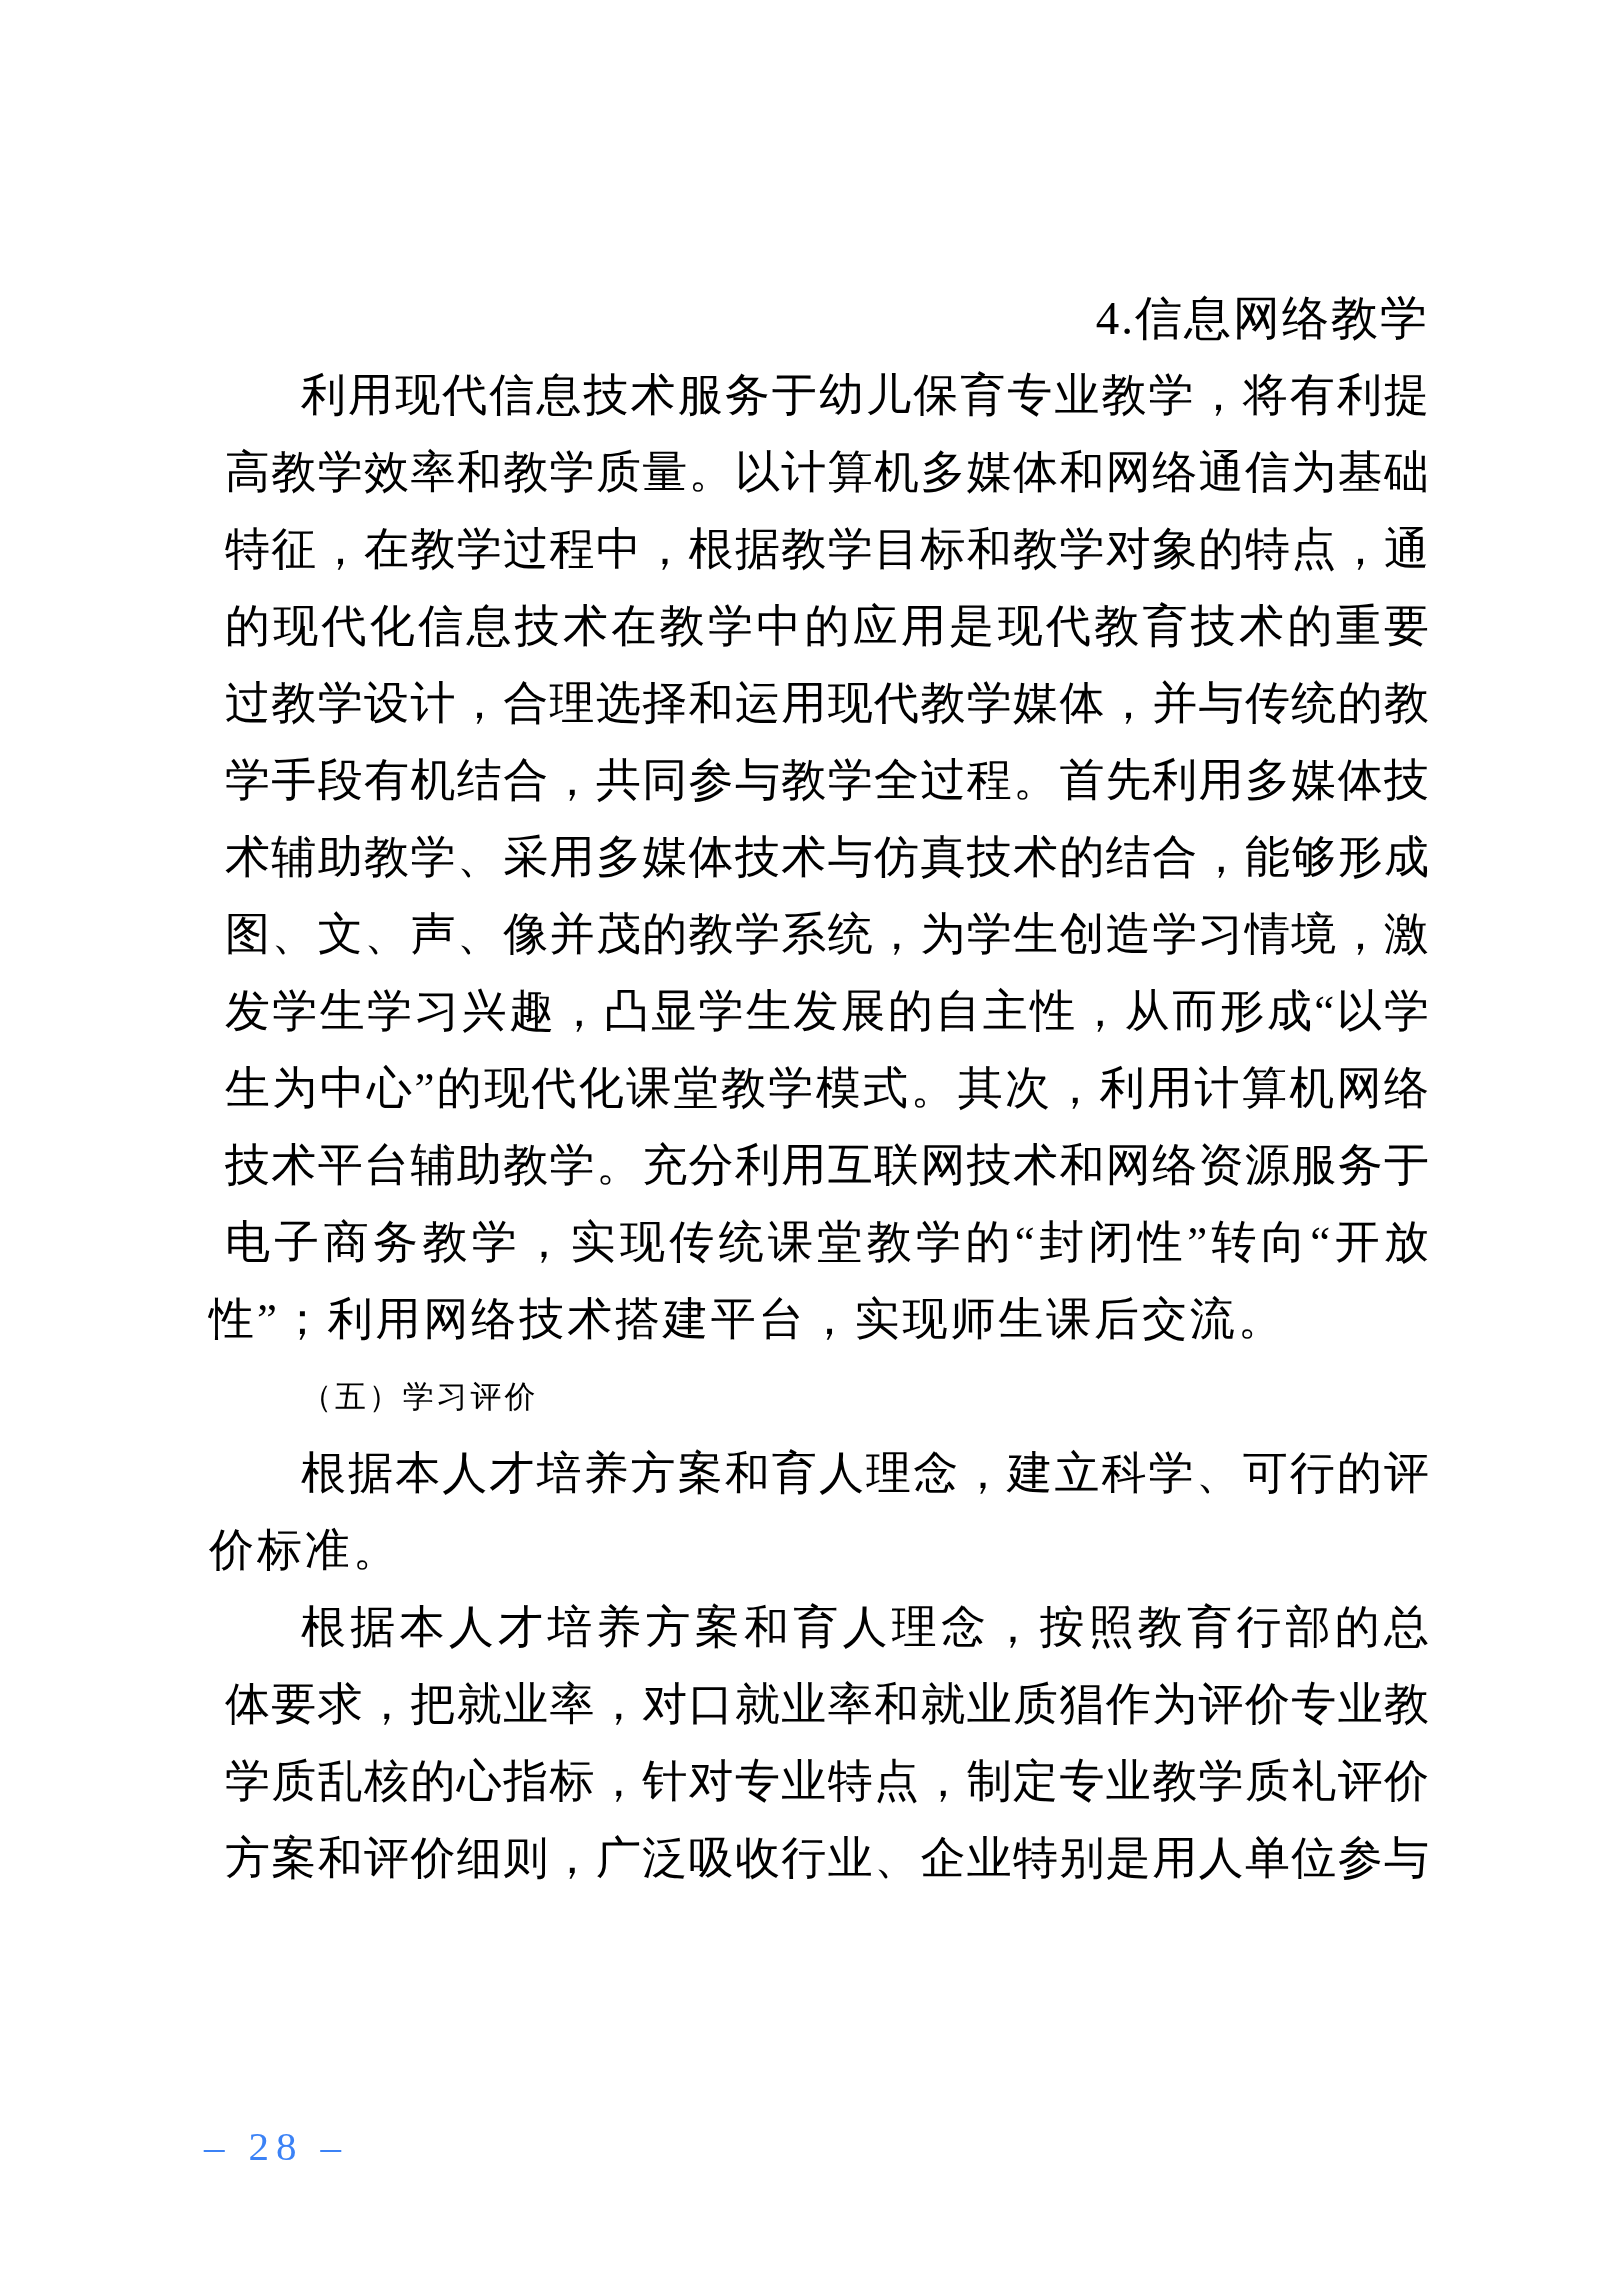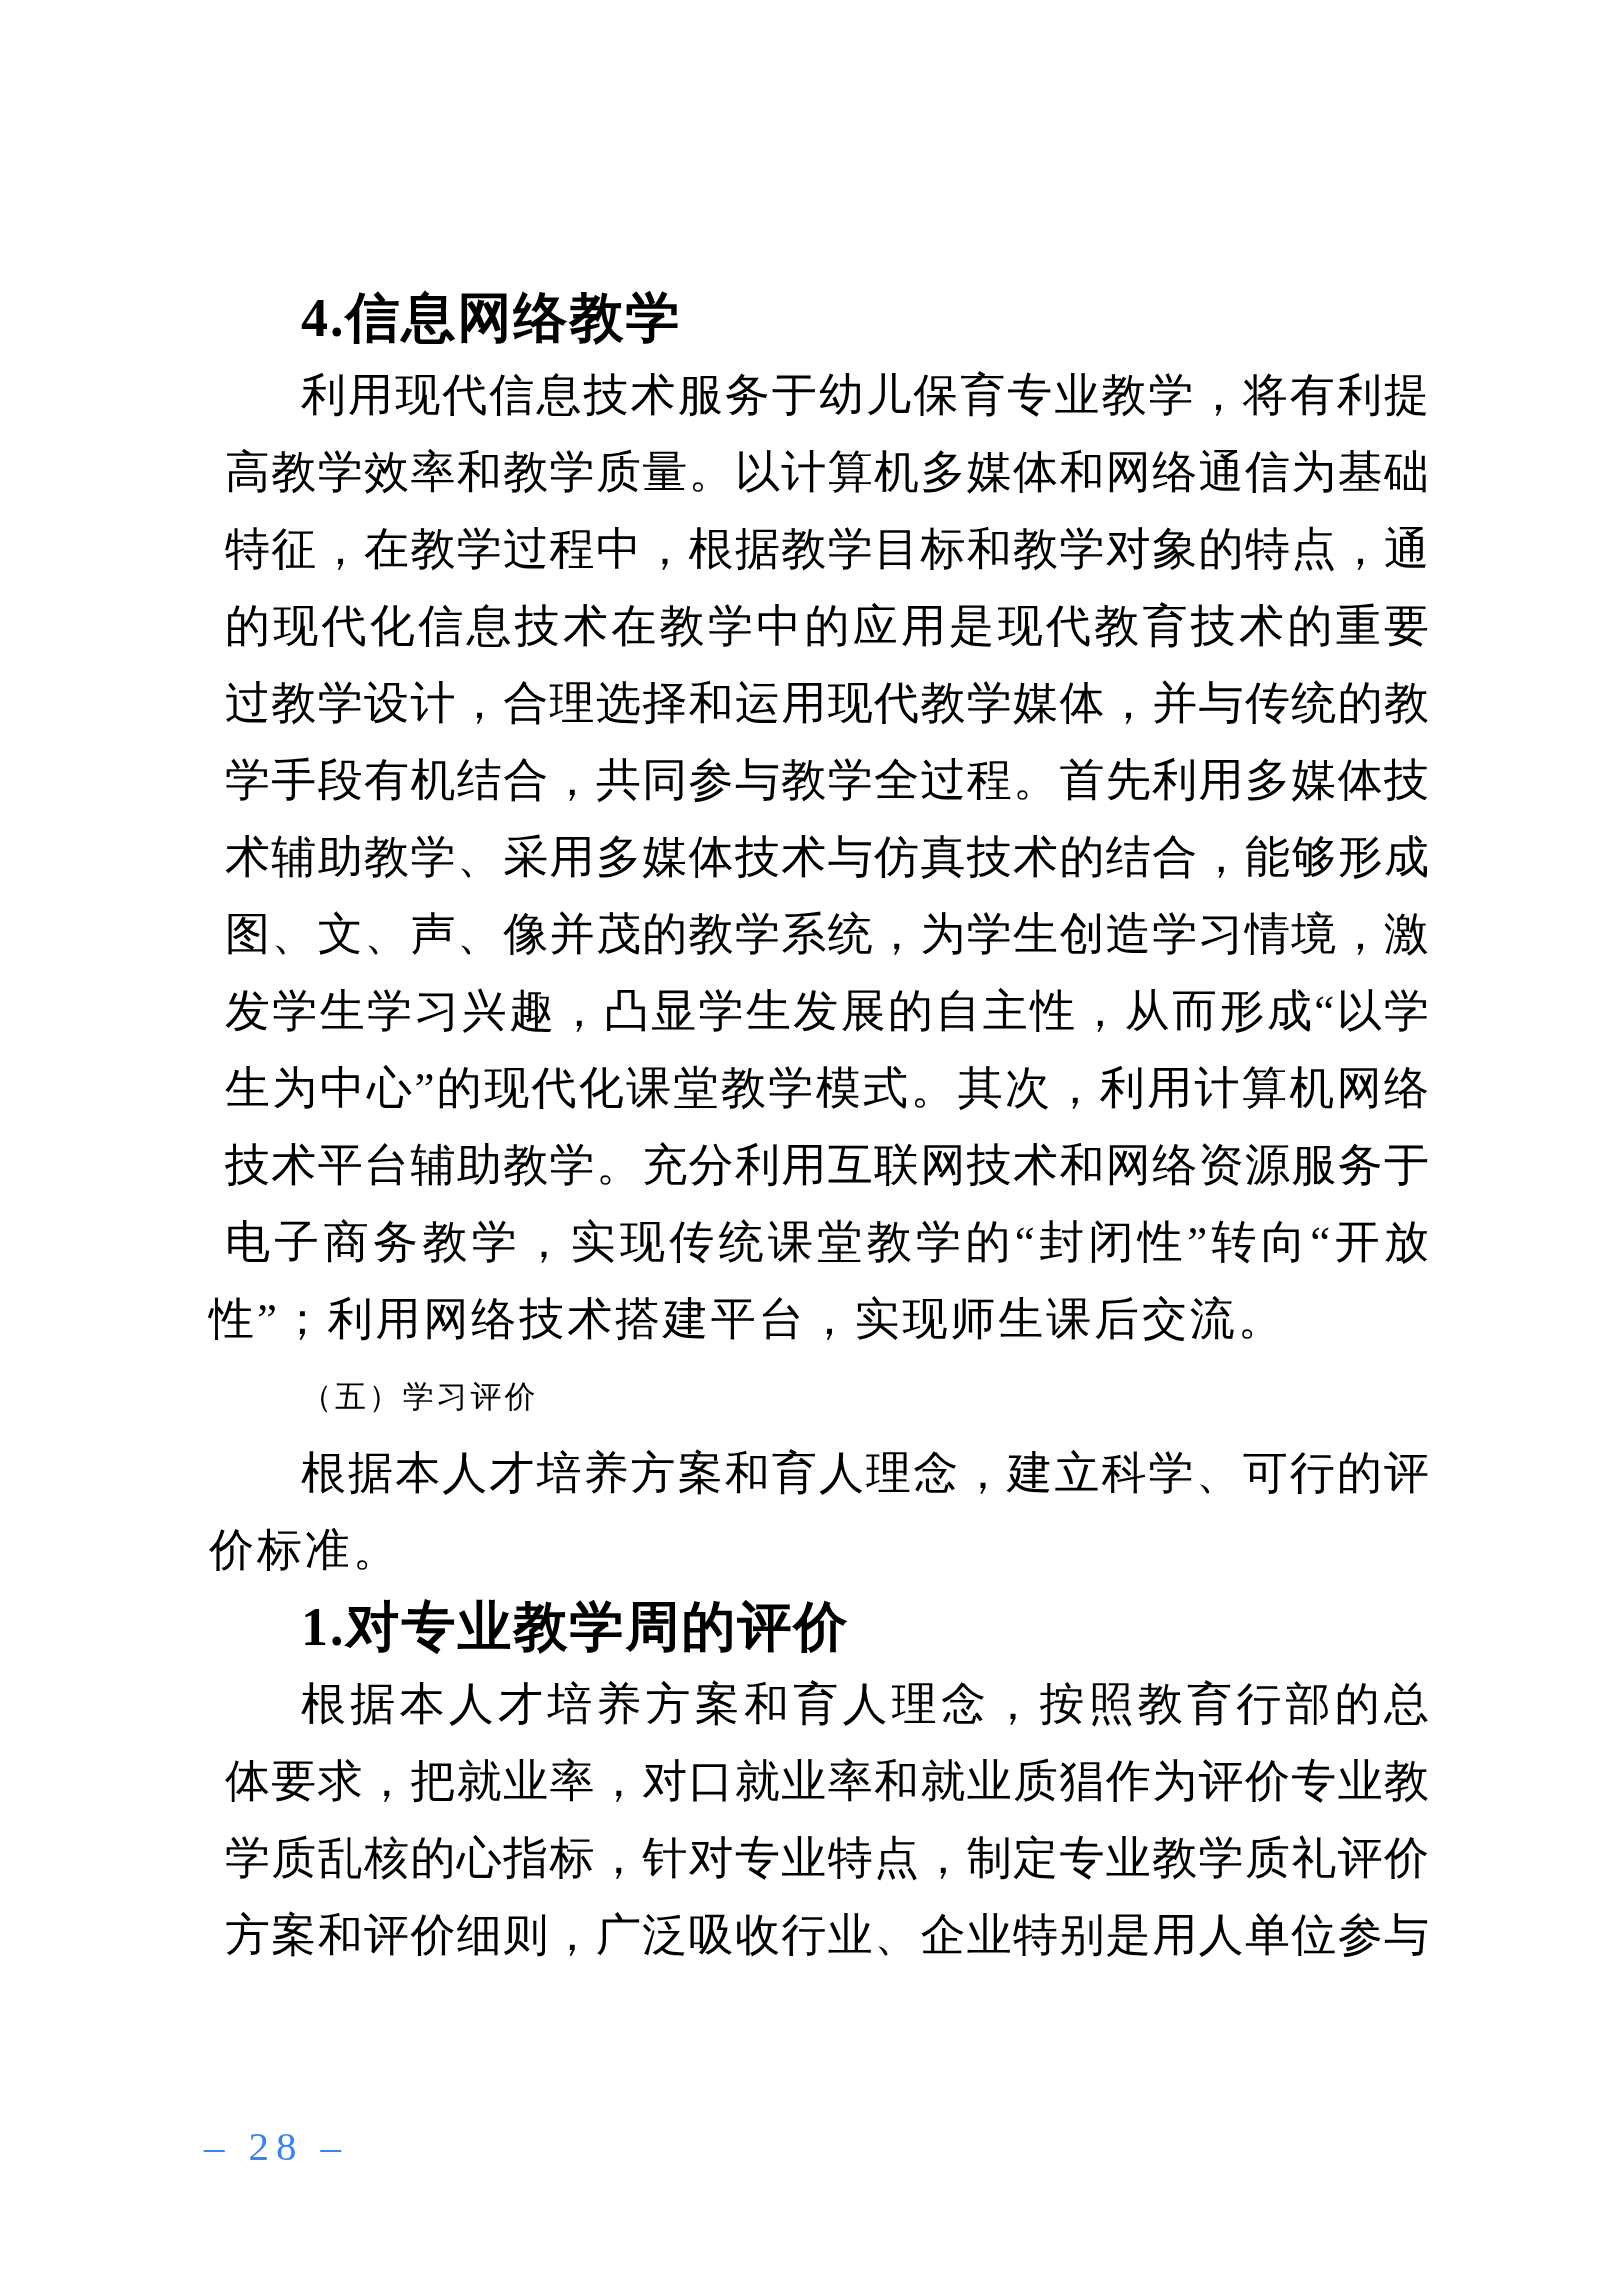--- a/index.html
+++ b/index.html
@@ -24,25 +24,25 @@
   }
   .line {
     height: 77px;
     line-height: 77px;
     font-size: 45px;
     color: #000000;
     letter-spacing: 0;
   }
   
   .line.heading {
-    font-weight: bold;
-    font-size: 54px;
+    font-weight: normal;
+    font-size: 47px;
     padding-left: 92px;
     letter-spacing: 2px;
-    text-align: left;
+    text-align: right;
   }
   
   .line.subheading {
     font-size: 31px;
     padding-left: 92px;
     letter-spacing: 2.9px;
     text-align: left;
   }
   
   .line.para-first {
@@ -88,21 +88,20 @@
       <div class="line para-line">术辅助教学、采用多媒体技术与仿真技术的结合，能够形成</div>
       <div class="line para-line">图、文、声、像并茂的教学系统，为学生创造学习情境，激</div>
       <div class="line para-line">发学生学习兴趣，凸显学生发展的自主性，从而形成“以学</div>
       <div class="line para-line">生为中心”的现代化课堂教学模式。其次，利用计算机网络</div>
       <div class="line para-line">技术平台辅助教学。充分利用互联网技术和网络资源服务于</div>
       <div class="line para-line">电子商务教学，实现传统课堂教学的“封闭性”转向“开放</div>
       <div class="line para-end">性”；利用网络技术搭建平台，实现师生课后交流。</div>
       <div class="line subheading">（五）学习评价</div>
       <div class="line para-first">根据本人才培养方案和育人理念，建立科学、可行的评</div>
       <div class="line para-end">价标准。</div>
-      <div class="line heading">1.对专业教学周的评价</div>
       <div class="line para-first">根据本人才培养方案和育人理念，按照教育行部的总</div>
       <div class="line para-line">体要求，把就业率，对口就业率和就业质猖作为评价专业教</div>
       <div class="line para-line">学质乱核的心指标，针对专业特点，制定专业教学质礼评价</div>
       <div class="line para-line">方案和评价细则，广泛吸收行业、企业特别是用人单位参与</div>
     </div>
   <div class="page-number">– 28 –</div>
 </div>
 
 
 </body></html>

